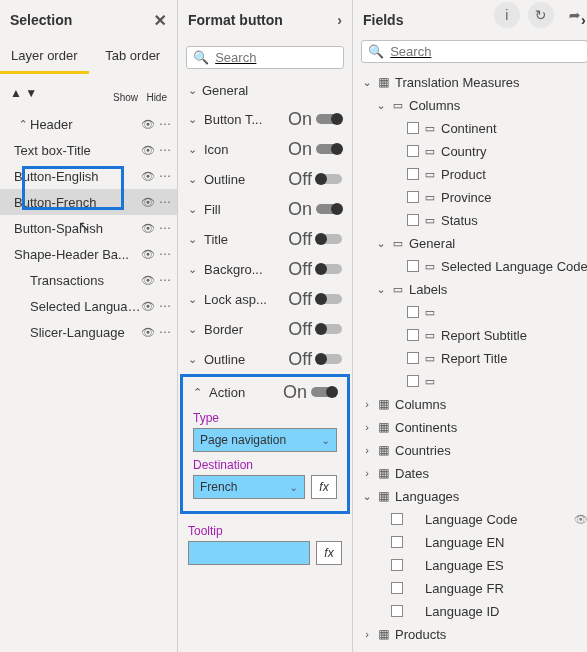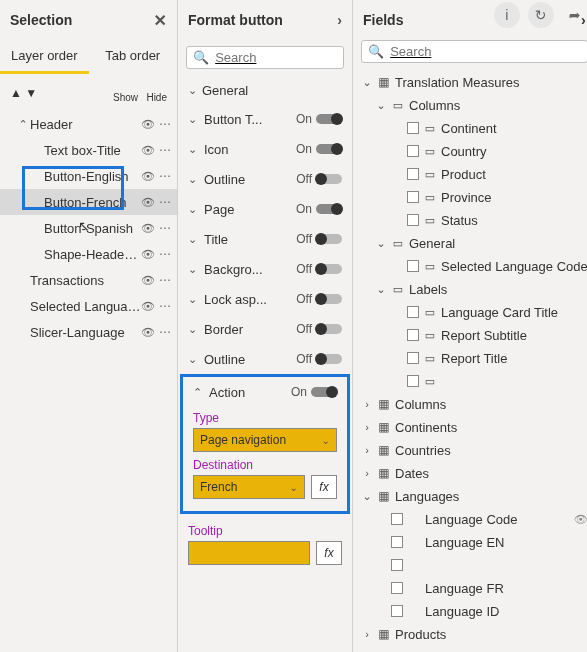--- a/index.html
+++ b/index.html
@@ -23,52 +23,52 @@
   .layer-ctl { display: flex; align-items: center; justify-content: space-between; padding: 6px 10px; font-size: 12px; }
   .layer-ctl .arrows { font-size: 12px; }
   .layer-ctl .sh { font-size: 10px; margin-top: 10px; }
 
   .tree { padding: 2px 0; }
   .row { display: flex; align-items: center; height: 26px; padding-right: 6px; position: relative; }
   .row .caret { width: 14px; text-align: center; font-size: 11px; color: #555; }
   .row .label { flex: 1; white-space: nowrap; overflow: hidden; text-overflow: ellipsis; font-size: 13px; }
   .row .icons { display: flex; gap: 4px; color: #666; font-size: 12px; align-items: center; }
   .row.indent1 { padding-left: 16px; }
-  .row.indent2 { padding-left: 30px; }
+  .row.indent2 { }
   .row.selected { background: #d9d9d9; }
   .hl-blue { position: absolute; border: 3px solid #1b75d8; pointer-events: none; }
   .hl1 { left: 22px; top: 0px; width: 102px; height: 44px; top: -23px;}
   
   .eye::before { content: "👁"; font-size: 11px; }
   .dots::before { content: "⋯"; }
   .cursor { position: absolute; left: 78px; top: 218px; font-size: 14px; pointer-events:none;}
 
   
   .search-wrap { padding: 6px 8px; }
   .search { display: flex; align-items: center; border: 1px solid #c0c0c0; border-radius: 3px; background: #fff; padding: 3px 6px; gap: 6px; }
   .search input { border: none; outline: none; font-size: 13px; flex: 1; background: transparent; text-decoration: underline; }
 
   .section-hd { display: flex; align-items: center; padding: 8px 10px 6px; font-size: 13px; }
   .section-hd .cv { width: 14px; font-size: 11px; color: #555; }
 
   .fprop { display: flex; align-items: center; justify-content: space-between; height: 30px; padding: 0 10px 0 10px; }
   .fprop .left { display: flex; align-items: center; gap: 4px; overflow: hidden; }
   .fprop .left .cv { width: 12px; font-size: 11px; color: #555; }
   .fprop .left .pl { white-space: nowrap; overflow: hidden; text-overflow: ellipsis; max-width: 70px; }
-  .toggle { display: flex; align-items: center; gap: 4px; font-size: 12px; color: #555; }
+  .toggle { display: flex; align-items: center; gap: 4px; font-size: 18px; color: #555; }
   .track { width: 26px; height: 10px; background: #888; border-radius: 5px; position: relative; }
   .knob { width: 12px; height: 12px; background: #333; border-radius: 50%; position: absolute; top: -1px; }
   .on .knob { right: -1px; }
   .off .knob { left: -1px; }
   .off .track { background: #bbb; }
 
   .action-box { border: 3px solid #1b75d8; margin: 0 2px 6px 2px; padding-bottom: 10px; }
   .form-group { padding: 4px 10px 2px; }
   .form-group .fl { font-size: 12px; color: #a21caf; margin-bottom: 3px; display: block; }
-  .select, .txtin { display: flex; align-items: center; justify-content: space-between; border: 1px solid #888; background: #eab308; padding: 3px 6px; font-size: 12px; height: 24px; }
+  .select, .txtin { display: flex; align-items: center; justify-content: space-between; border: 1px solid #888; background: #7dd3fc; padding: 3px 6px; font-size: 12px; height: 24px; }
   .select .dd { font-size: 10px; color: #555; }
   .dest-row { display: flex; gap: 6px; }
   .dest-row .select { flex: 1; }
   .fx { width: 26px; height: 24px; border: 1px solid #888; display: flex; align-items: center; justify-content: center; font-style: italic; font-size: 12px; background: #fff; }
 
   
   .top-icons { position: absolute; top: 2px; right: 8px; display: flex; gap: 8px; align-items: center; }
   .circ { width: 26px; height: 26px; border-radius: 50%; background: #e6e6e6; display: flex; align-items: center; justify-content: center; color: #666; font-size: 14px; }
   .fields-hd { height: 40px; display: flex; align-items: center; padding: 0 10px; font-weight: 600; font-size: 14px; }
   .fsearch-wrap { padding: 0 8px 6px; }
@@ -234,21 +234,21 @@
           <div class="toggle off">
             <span>Off</span>
             <div class="track">
               <div class="knob"></div>
             </div>
           </div>
         </div>
         <div class="fprop">
           <div class="left">
             <span class="cv">⌄</span>
-            <span class="pl">Page</span>
+            <span class="pl">Fill</span>
           </div>
           <div class="toggle on">
             <span>On</span>
             <div class="track">
               <div class="knob"></div>
             </div>
           </div>
         </div>
         <div class="fprop">
           <div class="left">
@@ -425,21 +425,20 @@
         </div>
         <div class="frow ind1">
           <span class="fcv">⌄</span>
           <span class="ficon folder-icon"></span>
           <span class="ftxt">Labels</span>
         </div>
         <div class="frow ind2">
           <span class="fcv"></span>
           <span class="chk"></span>
           <span class="ficon fld-icon"></span>
-          <span class="ftxt">Language Card Title</span>
         </div>
         <div class="frow ind2">
           <span class="fcv"></span>
           <span class="chk"></span>
           <span class="ficon fld-icon"></span>
           <span class="ftxt">Report Subtitle</span>
         </div>
         <div class="frow ind2">
           <span class="fcv"></span>
           <span class="chk"></span>
@@ -486,20 +485,21 @@
         <div class="frow ind1">
           <span class="fcv"></span>
           <span class="chk"></span>
           <span class="ficon"></span>
           <span class="ftxt">Language EN</span>
         </div>
         <div class="frow ind1">
           <span class="fcv"></span>
           <span class="chk"></span>
           <span class="ficon"></span>
+          <span class="ftxt">Language ES</span>
         </div>
         <div class="frow ind1">
           <span class="fcv"></span>
           <span class="chk"></span>
           <span class="ficon"></span>
           <span class="ftxt">Language FR</span>
         </div>
         <div class="frow ind1">
           <span class="fcv"></span>
           <span class="chk"></span>

